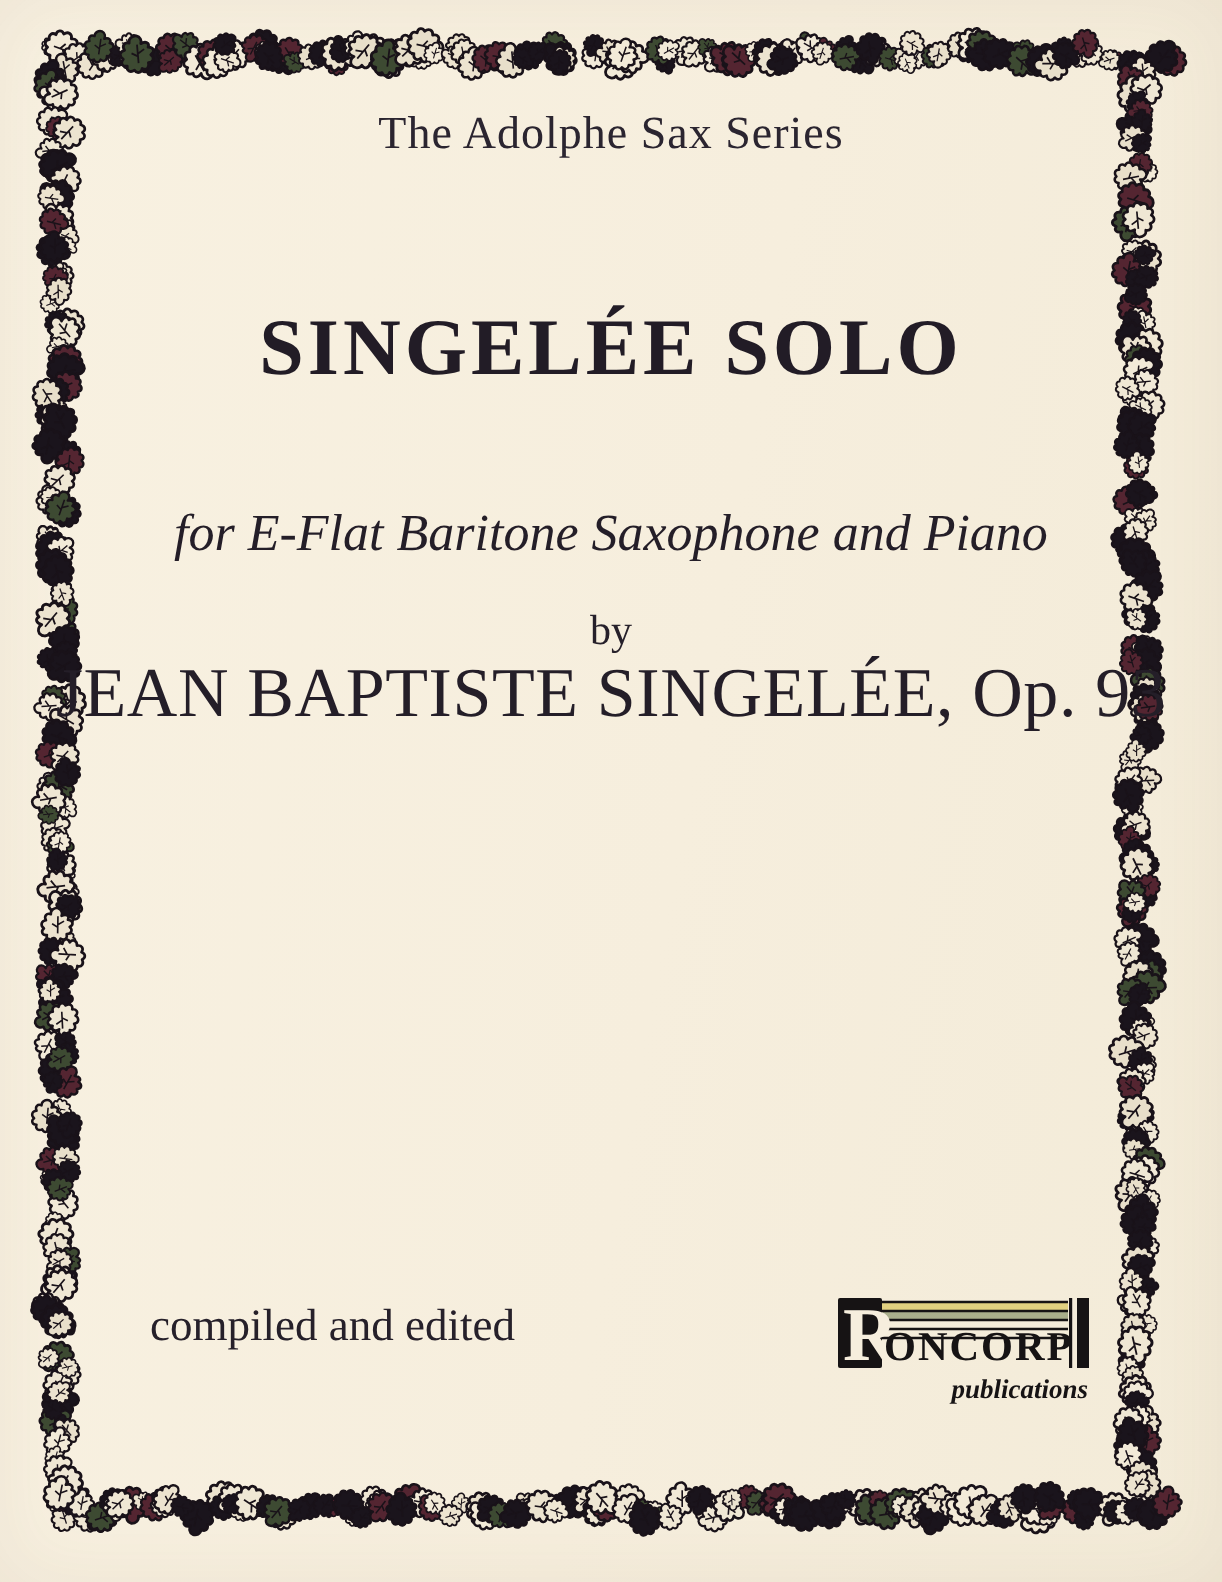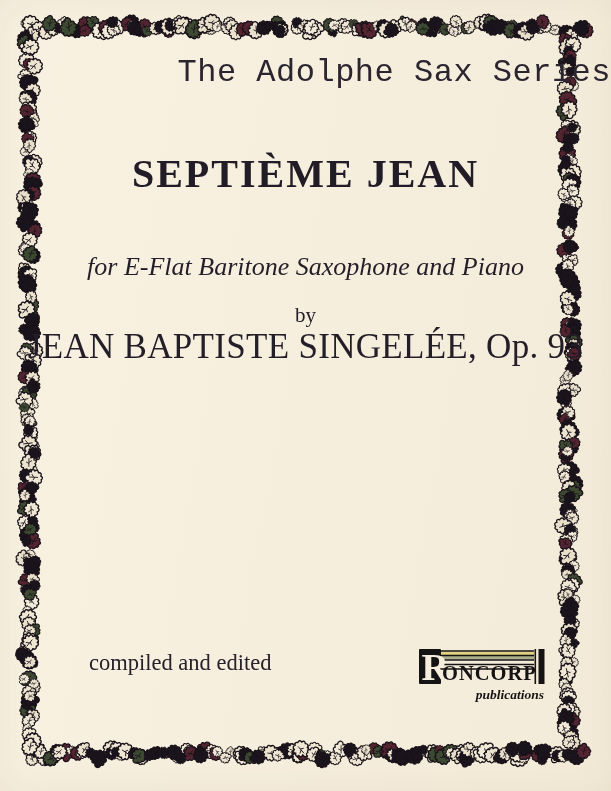--- a/index.html
+++ b/index.html
@@ -10,36 +10,36 @@
   }
   .page{
     position:relative;width:611px;height:791px;
     background:linear-gradient(100deg,#f8f1e1 0%,#f6eedd 55%,#f3ebd8 100%);
     box-shadow:inset 0 0 40px rgba(120,90,60,0.07);
   }
   #border-svg{position:absolute;left:0;top:0;width:611px;height:791px;pointer-events:none;}
   .centered{position:absolute;left:0;width:611px;text-align:center;color:#26202a;}
   .series-title{
     top:54px;
-    font-family:Liberation Mono, monospace;
-    font-size:32px;letter-spacing:0.5px;color:#2b2530;text-align:right;
+    font-family:Liberation Serif, serif;
+    font-size:23px;letter-spacing:0.5px;color:#2b2530;
   }
   .main-title{
     top:148px;
     font-size:40px;line-height:52px;letter-spacing:2px;
     color:#221c26;font-weight:600;
   }
   .subtitle{
     top:252px;
     font-style:italic;font-size:26px;color:#241e28;
   }
   .byline{top:303px;font-size:21px;}
   .composer{top:327px;font-size:35px;letter-spacing:0.3px;color:#241e28;}
   .credits{
-    position:absolute;left:89px;top:648px;
+    position:absolute;left:75px;top:648px;
     font-size:22.5px;line-height:29px;color:#26202a;
   }
   .publisher-logo{position:absolute;left:419px;top:649px;width:128px;height:56px;}
 </style>
 </head>
 <body>
 
 <div class="page">
 
   <svg id="border-svg" viewBox="0 0 611 791" xmlns="http://www.w3.org/2000/svg" aria-hidden="true">
@@ -621,21 +621,21 @@
         <use href="#leaf" transform="translate(564.1 728.7) rotate(161) scale(1.05)" fill="#f2ead8"></use>
         <use href="#leaf" transform="translate(571.4 737.1) rotate(88) scale(0.97)" fill="#e8dfca"></use>
         <use href="#leaf" transform="translate(573.0 741.6) rotate(292) scale(1.05)" fill="#e8dfca"></use>
         <use href="#leaf" transform="translate(569.4 742.0) rotate(36) scale(0.94)" fill="#ece3cf"></use>
       </g>
   </svg>
 
   <div class="centered series-title">The Adolphe Sax Series</div>
 
   <div class="centered main-title">
-    <div>SEPTIÈME JEAN</div>
+    <div>SINGELÉE SOLO</div>
   </div>
 
   <div class="centered byline">by</div>
 
   <div class="centered subtitle">for E-Flat Baritone Saxophone and Piano</div>
 
   <div class="centered composer">JEAN BAPTISTE SINGELÉE, Op. 93</div>
 
   <div class="credits">
     <div>compiled and edited</div>

